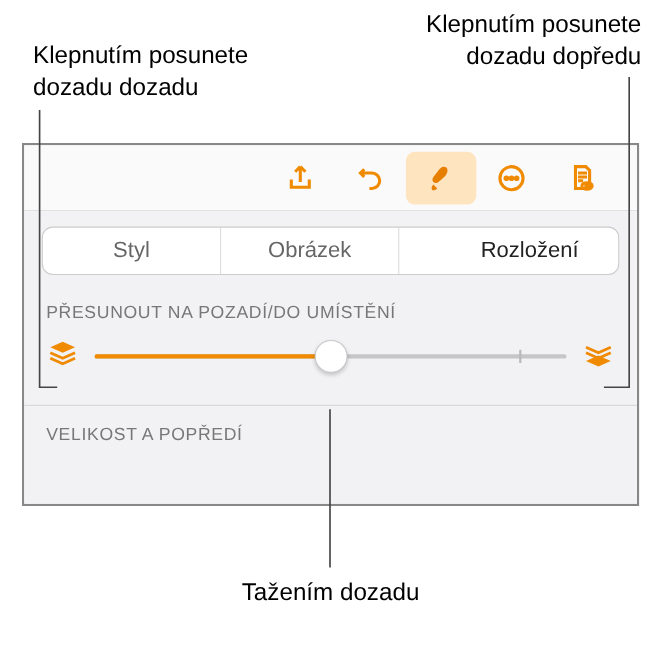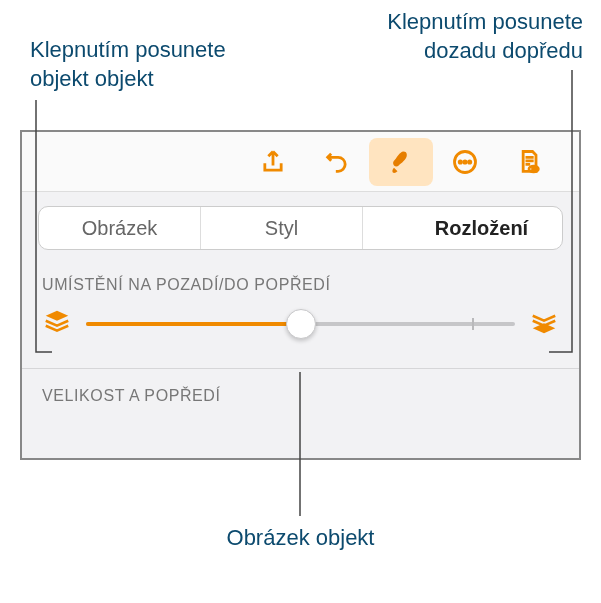--- a/index.html
+++ b/index.html
@@ -1,58 +1,58 @@
 <!DOCTYPE html>
 <html><head>
 <meta charset="utf-8">
 <style>
   * { box-sizing: border-box; margin: 0; padding: 0; }
   html, body { width: 601px; height: 603px; font-family: -apple-system, "Helvetica Neue", Arial, sans-serif; background: #fff; color: #3a3a3a; }
   .stage { position: relative; width: 601px; height: 603px; }
-  .callout { position: absolute; font-size: 22px; line-height: 1.3; color: #0c4a6e; }
+  .callout { position: absolute; font-size: 22px; line-height: 1.3; color: #000000; }
   .panel-frame { position: absolute; left: 20px; top: 130px; width: 561px; height: 330px; border: 2px solid #888; background: #fff; overflow: hidden; }
   .toolbar { height: 60px; display: flex; align-items: center; padding: 0 18px; gap: 0; border-bottom: 1px solid #ddd; background: #fafafa; }
   .tb-spacer { flex: 1; }
   .tb-btn { width: 64px; height: 48px; display: inline-flex; align-items: center; justify-content: center; border-radius: 8px; }
   .tb-btn svg { width: 28px; height: 28px; stroke: #f08a00; fill: none; stroke-width: 2.4; }
   .tb-btn.active { background: #ffe4c0; }
   .tb-btn.active svg { stroke: #e67e00; fill: #e67e00; }
   .panel-bg { background: #f2f2f4; height: calc(100% - 60px); padding: 14px 0 0 0; }
   .segmented { margin: 0 16px; height: 44px; background: #fff; border: 1px solid #ccc; border-radius: 10px; display: flex; overflow: hidden; }
   .seg { flex: 1; display: flex; align-items: center; justify-content: center; font-size: 20px; color: #666; border-left: 1px solid #ddd; }
   .seg:first-child { border-left: none; }
-  .seg.sel { font-weight: 700; color: #222; padding-left: 38px; }
+  .seg.sel { font-weight: 400; color: #222; padding-left: 38px; }
   .section-label { margin: 26px 20px 10px 20px; font-size: 16px; letter-spacing: 0.6px; color: #777; }
   .slider-row { margin: 10px 20px 0 20px; display: flex; align-items: center; gap: 14px; height: 40px; }
   .layer-icon svg { width: 30px; height: 30px; }
   .slider { position: relative; flex: 1; height: 40px; }
   .track { position: absolute; top: 50%; left: 0; right: 0; height: 4px; margin-top: -2px; border-radius: 2px; background: #c6c6c8; }
   .track-fill { position: absolute; top: 50%; left: 0; height: 4px; margin-top: -2px; border-radius: 2px; background: #f08a00; }
   .tick { position: absolute; top: 50%; width: 2px; height: 12px; margin-top: -6px; background: #b9b9bb; }
   .thumb { position: absolute; top: 50%; width: 30px; height: 30px; margin: -15px 0 0 -15px; border-radius: 50%; background: #fff; border: 1px solid #c8c8ca; box-shadow: 0 2px 4px rgba(0,0,0,0.2); }
   .divider { margin-top: 24px; border-top: 1px solid #d6d6d8; }
   .line-svg { position: absolute; pointer-events: none; overflow: visible; }
 </style>
 </head>
 <body>
 
 <div class="stage">
 
   <div class="callout" style="left:30px; top:36px;">
     <span>Klepnutím posunete</span><br>
-    <span>objekt objekt</span>
+    <span>dozadu dozadu</span>
   </div>
 
   <div class="callout" style="right:18px; top:8px; text-align:right;">
     <span>Klepnutím posunete</span><br>
     <span>dozadu dopředu</span>
   </div>
 
   <div class="callout" style="left:0; right:0; top:524px; text-align:center;">
-    <span>Obrázek objekt</span><br>
+    <span>Tažením dozadu</span><br>
   </div>
 
   <div class="panel-frame">
 
     <div class="toolbar">
       <div class="tb-spacer"></div>
       <div class="tb-btn">
         <svg viewBox="0 0 24 24">
             <path d="M12 3v12M12 3l-4 4M12 3l4 4M5 13v6h14v-6"></path>
           </svg>
@@ -81,31 +81,31 @@
             <path d="M9 8h7M9 11h7M9 14h4"></path>
             <ellipse cx="16" cy="18" rx="4" ry="2.5"></ellipse>
             <circle cx="16" cy="18" r="1" fill="#f08a00"></circle>
           </svg>
       </div>
     </div>
 
     <div class="panel-bg">
       <div class="segmented">
         <div class="seg">
-            <span>Obrázek</span>
+            <span>Styl</span>
           </div>
         <div class="seg">
-            <span>Styl</span>
+            <span>Obrázek</span>
           </div>
         <div class="seg sel">
             <span>Rozložení</span>
           </div>
       </div>
 
-      <div class="section-label">UMÍSTĚNÍ NA POZADÍ/DO POPŘEDÍ</div>
+      <div class="section-label">PŘESUNOUT NA POZADÍ/DO UMÍSTĚNÍ</div>
 
       <div class="slider-row">
         <div class="layer-icon">
           <svg viewBox="0 0 24 24">
             <path d="M12 3l9 4-9 4-9-4z" fill="#f08a00" stroke="none"></path>
             <path d="M3 11l9 4 9-4" fill="none" stroke="#f08a00" stroke-width="2"></path>
             <path d="M3 15l9 4 9-4" fill="none" stroke="#f08a00" stroke-width="2"></path>
           </svg>
         </div>
         <div class="slider" id="slider">

